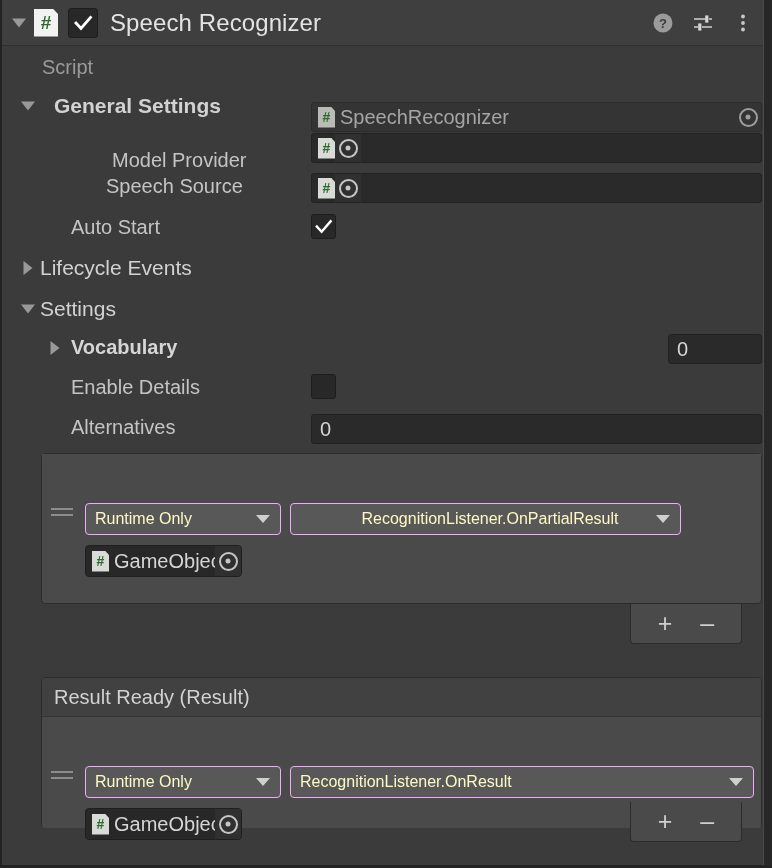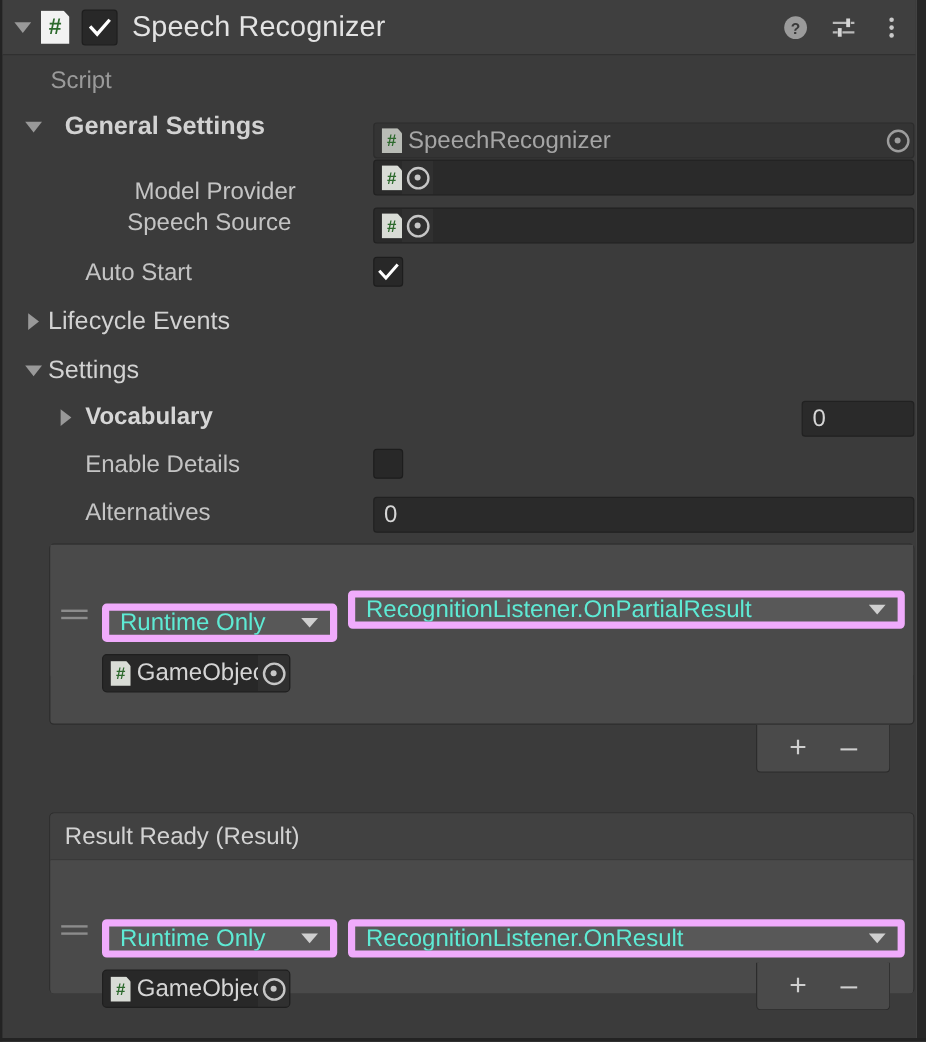--- a/index.html
+++ b/index.html
@@ -146,23 +146,23 @@
   .uevent-body { position:relative; background:#4a4a4a; border-radius: 0 0 3px 3px; }
   .ue-row { position:relative; }
   .drag-handle {
     position:absolute; width:22px; height:12px;
   }
   .drag-handle i {
     display:block; height:2px; background:#8c8c8c; margin-bottom:4px; width:100%;
   }
   .dropdown {
     position:absolute;
-    background:#585858; border:6px solid #f0abfc; border-radius:4px;
+    background:#585858; border:1px solid #f0abfc; border-radius:4px;
     height:32px; display:flex; align-items:center;
-    color:#5eead4; font-size:20px; padding-left:9px; cursor:pointer;
+    color:#fef9c3; font-size:16px; padding-left:9px; cursor:pointer;
     box-sizing:border-box; overflow:hidden; white-space:nowrap;
   }
   .dd-arrow {
     position:absolute; right:10px; top:50%; transform:translateY(-50%);
     width:0;height:0;border-left:7px solid transparent;border-right:7px solid transparent;
     border-top:8px solid #cfcfcf;
   }
   .ue-objfield {
     position:absolute; background:#282828; border:1px solid #1f1f1f;
     border-radius:4px; height:32px; display:flex; align-items:center;
@@ -298,21 +298,21 @@
       <div class="uevent-body" style="height:111px;">
         <div class="ue-row">
           <div class="drag-handle" style="left:9px; top:54px;">
             <i></i>
               <i></i>
           </div>
           <div class="dropdown" style="left:43px; top:49px; width:196px;">
             <span>Runtime Only</span>
             <span class="dd-arrow"></span>
           </div>
-          <div class="dropdown" style="left:248px; top:38px; width:464px;">
+          <div class="dropdown" style="left:248px; top:49px; width:391px;justify-content:center;">
             <span>RecognitionListener.OnPartialResult</span>
             <span class="dd-arrow"></span>
           </div>
           <div class="ue-objfield" style="left:43px; top:91px; width:157px;">
             <span class="obj-icon">#</span>
             <span class="obj-text">GameObjec</span>
             <span class="obj-picker">
               <span class="picker-dot"></span>
             </span>
           </div>

